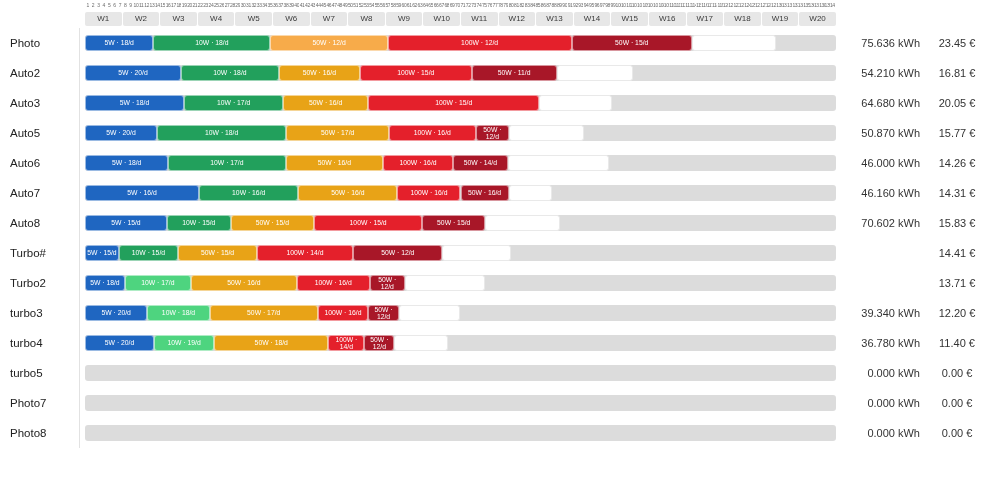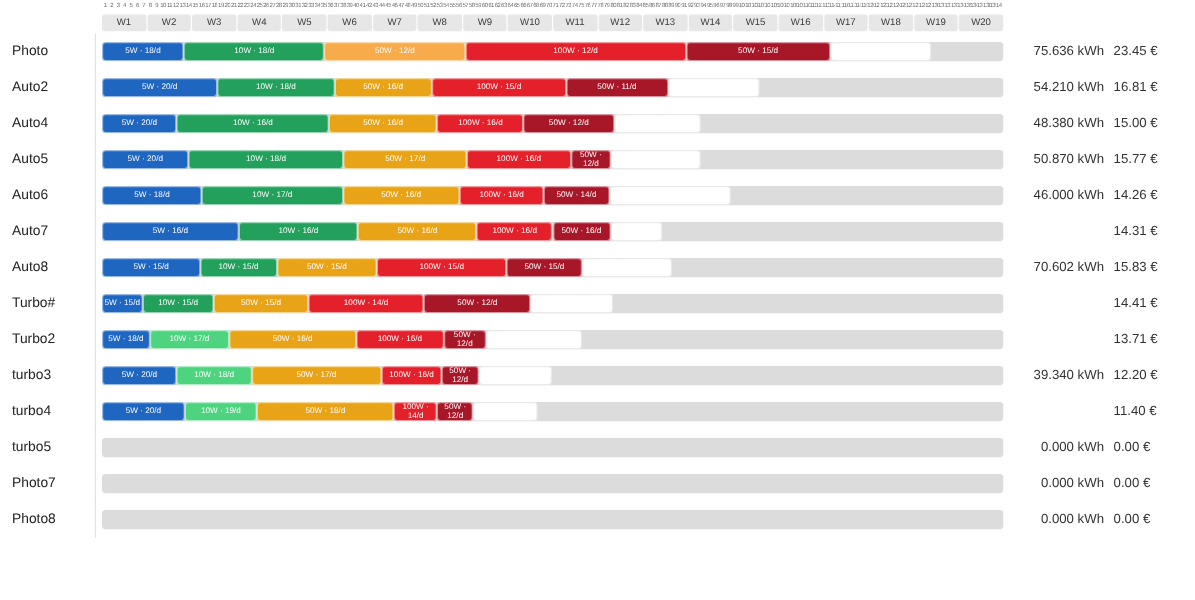--- a/index.html
+++ b/index.html
@@ -35,21 +35,21 @@
   .seg{position:absolute;top:0;height:16px;border-radius:3px;
        box-sizing:border-box;
        display:flex;align-items:center;justify-content:center;
        font-size:6.8px;line-height:7.4px;color:#ffffff;
        text-align:center;overflow:hidden;padding:0 1px;
        border:1px solid rgba(255,255,255,.55);}
   .seg.empty{color:transparent;border-color:#e9e9e9;}
   .kwh{position:absolute;left:845px;top:0;width:75px;height:30px;
        line-height:30px;text-align:right;font-size:11px;color:#333;}
   .eur{position:absolute;left:928px;top:0;width:58px;height:30px;
-       line-height:30px;text-align:left;font-size:11px;color:#333;}
+       line-height:30px;text-align:center;font-size:11px;color:#333;}
 </style>
 </head>
 <body>
 
 <div id="root">
 
   <div class="header">
     <div class="ruler" id="ruler">
         <span class="day">1</span>
         <span class="day">2</span>
@@ -239,32 +239,31 @@
           <div class="seg" style="left:12.800%;width:13.000%;background:#22a05c;">10W · 18/d</div>
           <div class="seg" style="left:25.800%;width:10.800%;background:#e8a317;">50W · 16/d</div>
           <div class="seg" style="left:36.600%;width:14.900%;background:#e4202b;">100W · 15/d</div>
           <div class="seg" style="left:51.500%;width:11.300%;background:#a81728;">50W · 11/d</div>
           <div class="seg empty" style="left:62.800%;width:10.200%;background:#ffffff;"></div>
         </div>
         <div class="kwh">54.210 kWh</div>
         <div class="eur">16.81 €</div>
       </div>
       <div class="row">
-        <div class="rowlabel">Auto4</div>
-        <div class="divider"></div>
-        <div class="track">
-          <div class="seg" style="left:0.000%;width:8.300%;background:#1f66c1;">5W · 20/d</div>
-          <div class="seg" style="left:8.300%;width:16.900%;background:#22a05c;">10W · 16/d</div>
-          <div class="seg" style="left:25.200%;width:12.000%;background:#e8a317;">50W · 16/d</div>
-          <div class="seg" style="left:37.200%;width:9.600%;background:#e4202b;">100W · 16/d</div>
-          <div class="seg" style="left:46.800%;width:10.000%;background:#a81728;">50W · 12/d</div>
-          <div class="seg empty" style="left:56.800%;width:9.600%;background:#ffffff;"></div>
-        </div>
-        <div class="kwh">48.380 kWh</div>
-        <div class="eur">15.00 €</div>
+        <div class="rowlabel">Auto3</div>
+        <div class="divider"></div>
+        <div class="track">
+          <div class="seg" style="left:0.000%;width:13.200%;background:#1f66c1;">5W · 18/d</div>
+          <div class="seg" style="left:13.200%;width:13.200%;background:#22a05c;">10W · 17/d</div>
+          <div class="seg" style="left:26.400%;width:11.300%;background:#e8a317;">50W · 16/d</div>
+          <div class="seg" style="left:37.700%;width:22.800%;background:#e4202b;">100W · 15/d</div>
+          <div class="seg empty" style="left:60.500%;width:9.700%;background:#ffffff;"></div>
+        </div>
+        <div class="kwh">64.680 kWh</div>
+        <div class="eur">20.05 €</div>
       </div>
       <div class="row">
         <div class="rowlabel">Auto5</div>
         <div class="divider"></div>
         <div class="track">
           <div class="seg" style="left:0.000%;width:9.600%;background:#1f66c1;">5W · 20/d</div>
           <div class="seg" style="left:9.600%;width:17.200%;background:#22a05c;">10W · 18/d</div>
           <div class="seg" style="left:26.800%;width:13.700%;background:#e8a317;">50W · 17/d</div>
           <div class="seg" style="left:40.500%;width:11.500%;background:#e4202b;">100W · 16/d</div>
           <div class="seg" style="left:52.000%;width:4.500%;background:#a81728;">50W · 12/d</div>
@@ -291,20 +290,21 @@
         <div class="rowlabel">Auto7</div>
         <div class="divider"></div>
         <div class="track">
           <div class="seg" style="left:0.000%;width:15.200%;background:#1f66c1;">5W · 16/d</div>
           <div class="seg" style="left:15.200%;width:13.200%;background:#22a05c;">10W · 16/d</div>
           <div class="seg" style="left:28.400%;width:13.200%;background:#e8a317;">50W · 16/d</div>
           <div class="seg" style="left:41.600%;width:8.400%;background:#e4202b;">100W · 16/d</div>
           <div class="seg" style="left:50.000%;width:6.400%;background:#a81728;">50W · 16/d</div>
           <div class="seg empty" style="left:56.400%;width:5.800%;background:#ffffff;"></div>
         </div>
+        <div class="kwh">46.160 kWh</div>
         <div class="eur">14.31 €</div>
       </div>
       <div class="row">
         <div class="rowlabel">Auto8</div>
         <div class="divider"></div>
         <div class="track">
           <div class="seg" style="left:0.000%;width:10.900%;background:#1f66c1;">5W · 15/d</div>
           <div class="seg" style="left:10.900%;width:8.500%;background:#22a05c;">10W · 15/d</div>
           <div class="seg" style="left:19.400%;width:11.100%;background:#e8a317;">50W · 15/d</div>
           <div class="seg" style="left:30.500%;width:14.400%;background:#e4202b;">100W · 15/d</div>
@@ -358,20 +358,21 @@
         <div class="rowlabel">turbo4</div>
         <div class="divider"></div>
         <div class="track">
           <div class="seg" style="left:0.000%;width:9.200%;background:#1f66c1;">5W · 20/d</div>
           <div class="seg" style="left:9.200%;width:8.000%;background:#4ed47f;">10W · 19/d</div>
           <div class="seg" style="left:17.200%;width:15.200%;background:#e8a317;">50W · 18/d</div>
           <div class="seg" style="left:32.400%;width:4.800%;background:#e4202b;">100W · 14/d</div>
           <div class="seg" style="left:37.200%;width:4.000%;background:#a81728;">50W · 12/d</div>
           <div class="seg empty" style="left:41.200%;width:7.200%;background:#ffffff;"></div>
         </div>
+        <div class="kwh">36.780 kWh</div>
         <div class="eur">11.40 €</div>
       </div>
       <div class="row">
         <div class="rowlabel">turbo5</div>
         <div class="divider"></div>
         <div class="track"></div>
         <div class="kwh">0.000 kWh</div>
         <div class="eur">0.00 €</div>
       </div>
       <div class="row">

